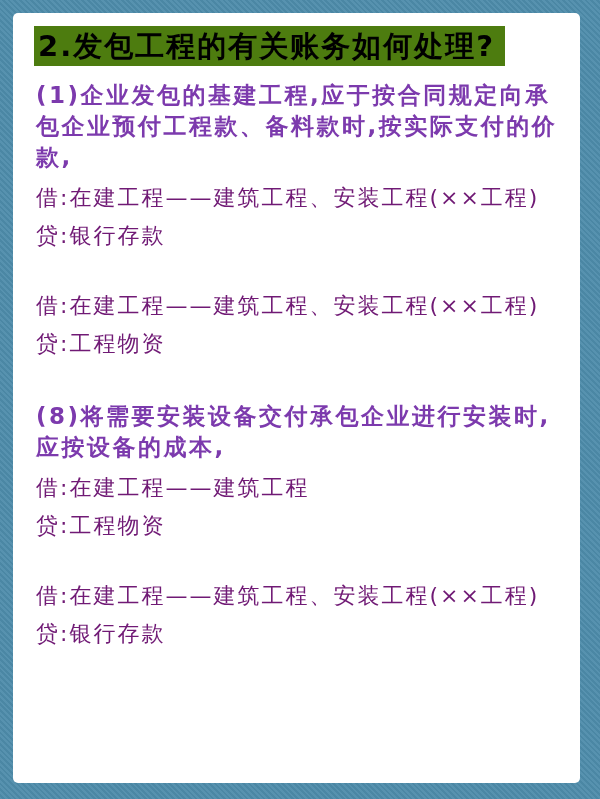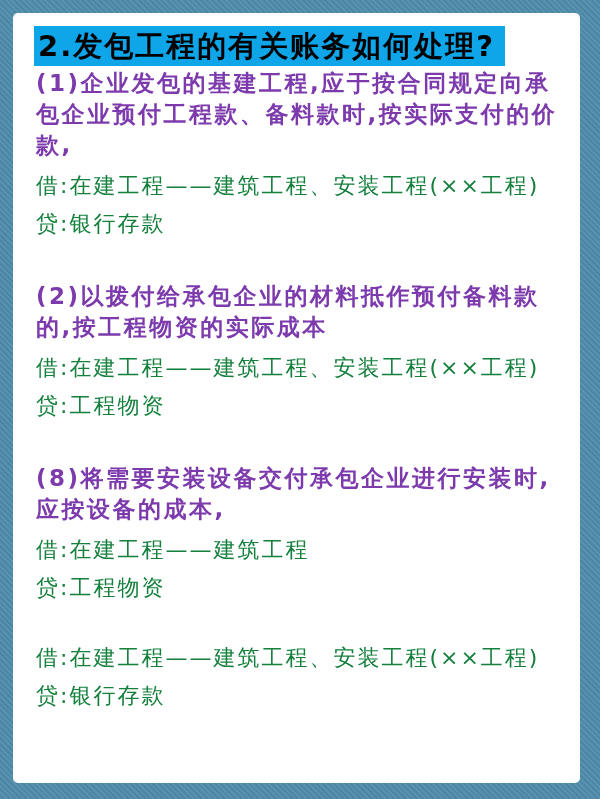--- a/index.html
+++ b/index.html
@@ -25,41 +25,41 @@
     top: 13px;
     right: 20px;
     bottom: 16px;
     background: #ffffff;
     border-radius: 5px;
     box-sizing: border-box;
     padding: 13px 16px 0 23px;
   }
   .title {
     display: inline-block;
-    background: #0ea5e9;
+    background: #4d7c0f;
     color: #000000;
     font-size: 29px;
     font-weight: bold;
     line-height: 32px;
     letter-spacing: 2px;
     padding: 4px 10px 4px 4px;
     margin-left: -2px;
   }
   .section { margin-top: 44px; }
-  .section.first { margin-top: 2px; }
+  .section.first { margin-top: 14px; }
   .heading {
     color: #7c3aad;
     font-size: 23px;
     font-weight: bold;
     line-height: 31px;
     letter-spacing: 2.5px;
     margin: 0;
   }
   .entry {
-    color: #15803d;
+    color: #701a75;
     font-size: 22px;
     font-weight: 500;
     line-height: 26px;
     letter-spacing: 2px;
     margin: 12px 0 0 0;
   }
 </style>
 </head>
 <body>
 
@@ -69,21 +69,20 @@
 
   <div class="title">2.发包工程的有关账务如何处理?</div>
 
   <div class="section first">
     <p class="heading">(1)企业发包的基建工程,应于按合同规定向承包企业预付工程款、备料款时,按实际支付的价款,</p>
     <p class="entry">借:在建工程——建筑工程、安装工程(××工程)</p>
     <p class="entry">贷:银行存款</p>
   </div>
 
   <div class="section">
-    <p class="heading">(2)以拨付给承包企业的材料抵作预付备料款的,按工程物资的实际成本</p>
     <p class="entry">借:在建工程——建筑工程、安装工程(××工程)</p>
     <p class="entry">贷:工程物资</p>
   </div>
 
   <div class="section">
     <p class="heading">(8)将需要安装设备交付承包企业进行安装时,应按设备的成本,</p>
     <p class="entry">借:在建工程——建筑工程</p>
     <p class="entry">贷:工程物资</p>
   </div>
 

